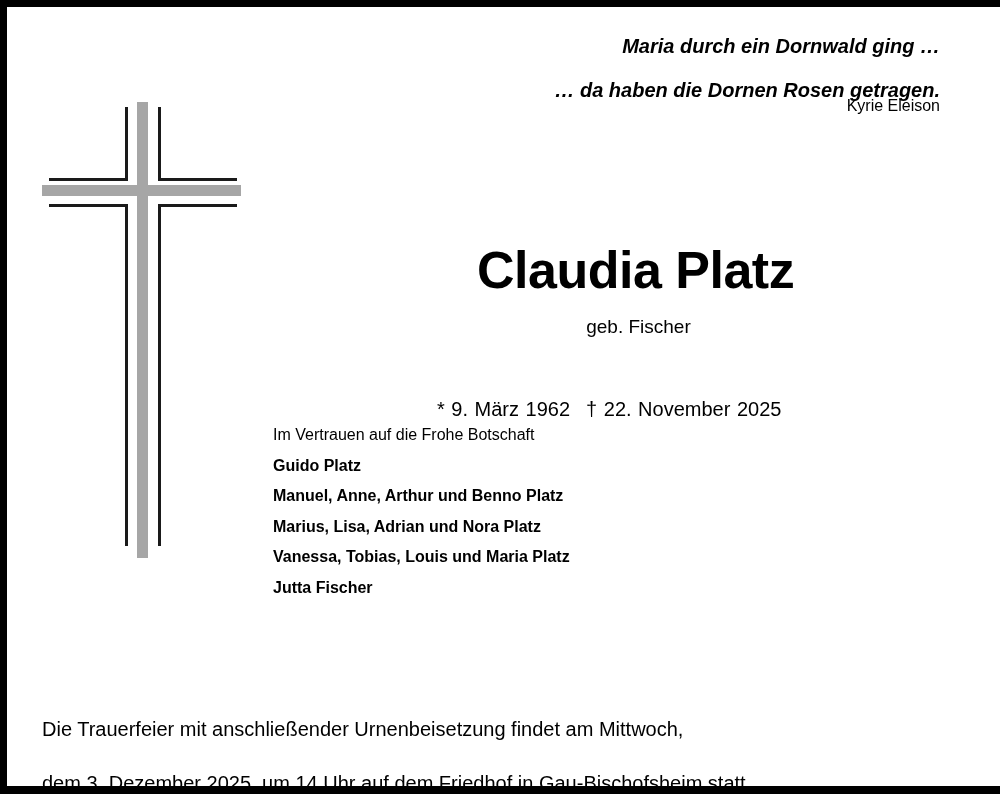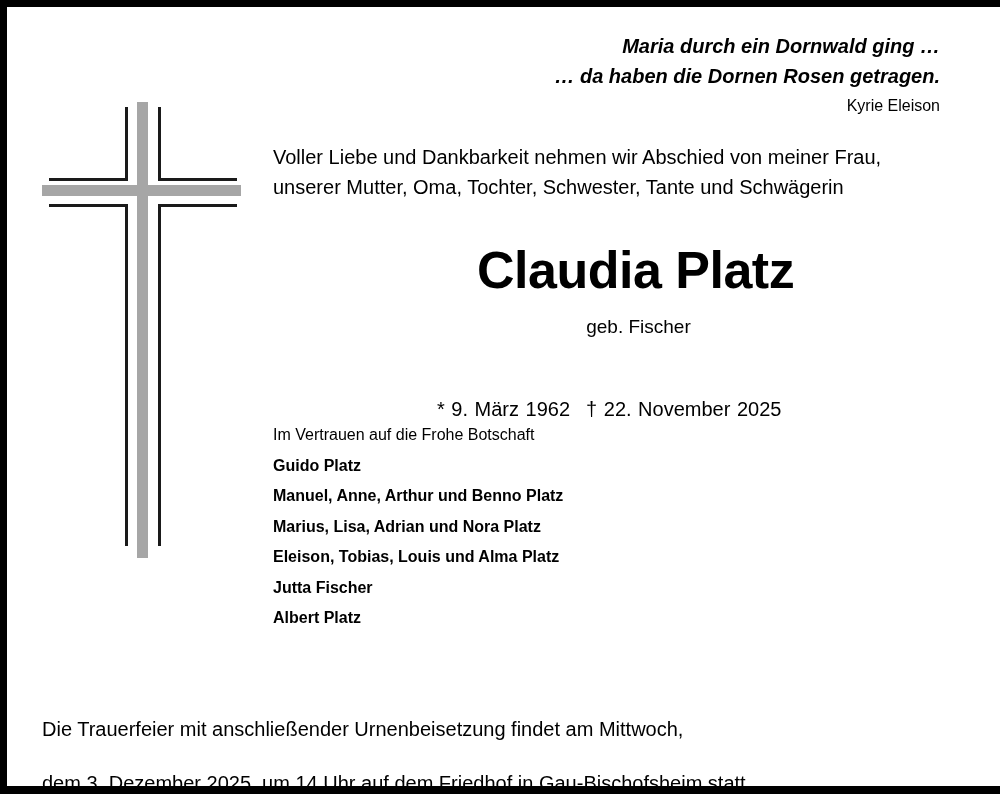--- a/index.html
+++ b/index.html
@@ -58,21 +58,21 @@
       font-size: 20px; line-height: 31px;
     }
     .service span { display: block; margin-top: 23px; }
   </style>
 </head>
 <body>
 
 <div class="card">
 
   <div class="abs motto" style="top:24px;">Maria durch ein Dornwald ging …</div>
-  <div class="abs motto" style="top:54px;">… da haben die Dornen Rosen getragen.</div>
+  <div class="abs motto" style="top:68px;">… da haben die Dornen Rosen getragen.</div>
   <div class="abs motto-source" style="top:90px;">Kyrie Eleison</div>
 
   <div>
 
     <div class="cross-part gray" style="left:130px; top:95px; width:11px; height:456px;"></div>
 
     <div class="cross-part gray" style="left:35px; top:178px; width:199px; height:11px;"></div>
 
     <div class="cross-part blk" style="left:118px; top:100px; width:3px; height:74px;"></div>
 
@@ -84,35 +84,33 @@
 
     <div class="cross-part blk" style="left:42px; top:197px; width:79px; height:3px;"></div>
 
     <div class="cross-part blk" style="left:151px; top:197px; width:79px; height:3px;"></div>
 
     <div class="cross-part blk" style="left:118px; top:197px; width:3px; height:342px;"></div>
 
     <div class="cross-part blk" style="left:151px; top:197px; width:3px; height:342px;"></div>
   </div>
 
-  <div class="abs intro" style="left:266px; top:135px;">Voller Liebe und Dankbarkeit nehmen wir Abschied von meiner Frau, unserer Mutter, Oma, Tochter, Schwester, Tante und Schwägerin</div>
 
   <div class="abs name" style="left:430px; top:233px;">Claudia Platz</div>
   <div class="abs maiden" style="left:0; width:1263px; top:309px;">geb. Fischer</div>
   <div class="abs dates" style="left:430px; top:343px;margin-top:48px;">
     <span>* 9. März 1962</span><span class="gap"></span><span>† 22. November 2025</span>
   </div>
 
   <div class="abs family" style="left:266px; top:413px;">
     <span class="lead">Im Vertrauen auf die Frohe Botschaft</span>
     <span class="mourner">Guido Platz</span>
     <span class="mourner">Manuel, Anne, Arthur und Benno Platz</span>
     <span class="mourner">Marius, Lisa, Adrian und Nora Platz</span>
-    <span class="mourner">Eleison, Tobias, Louis und Alma Platz</span>
+    <span class="mourner">Vanessa, Tobias, Louis und Maria Platz</span>
     <span class="mourner">Jutta Fischer</span>
-    <span class="mourner">Albert Platz</span>
   </div>
 
   <div class="abs service" style="left:35px; top:684px;">
     <span>Die Trauerfeier mit anschließender Urnenbeisetzung findet am Mittwoch,</span>
     <span>dem 3. Dezember 2025, um 14 Uhr auf dem Friedhof in Gau-Bischofsheim statt.</span>
   </div>
 </div>
 
 </body></html>

